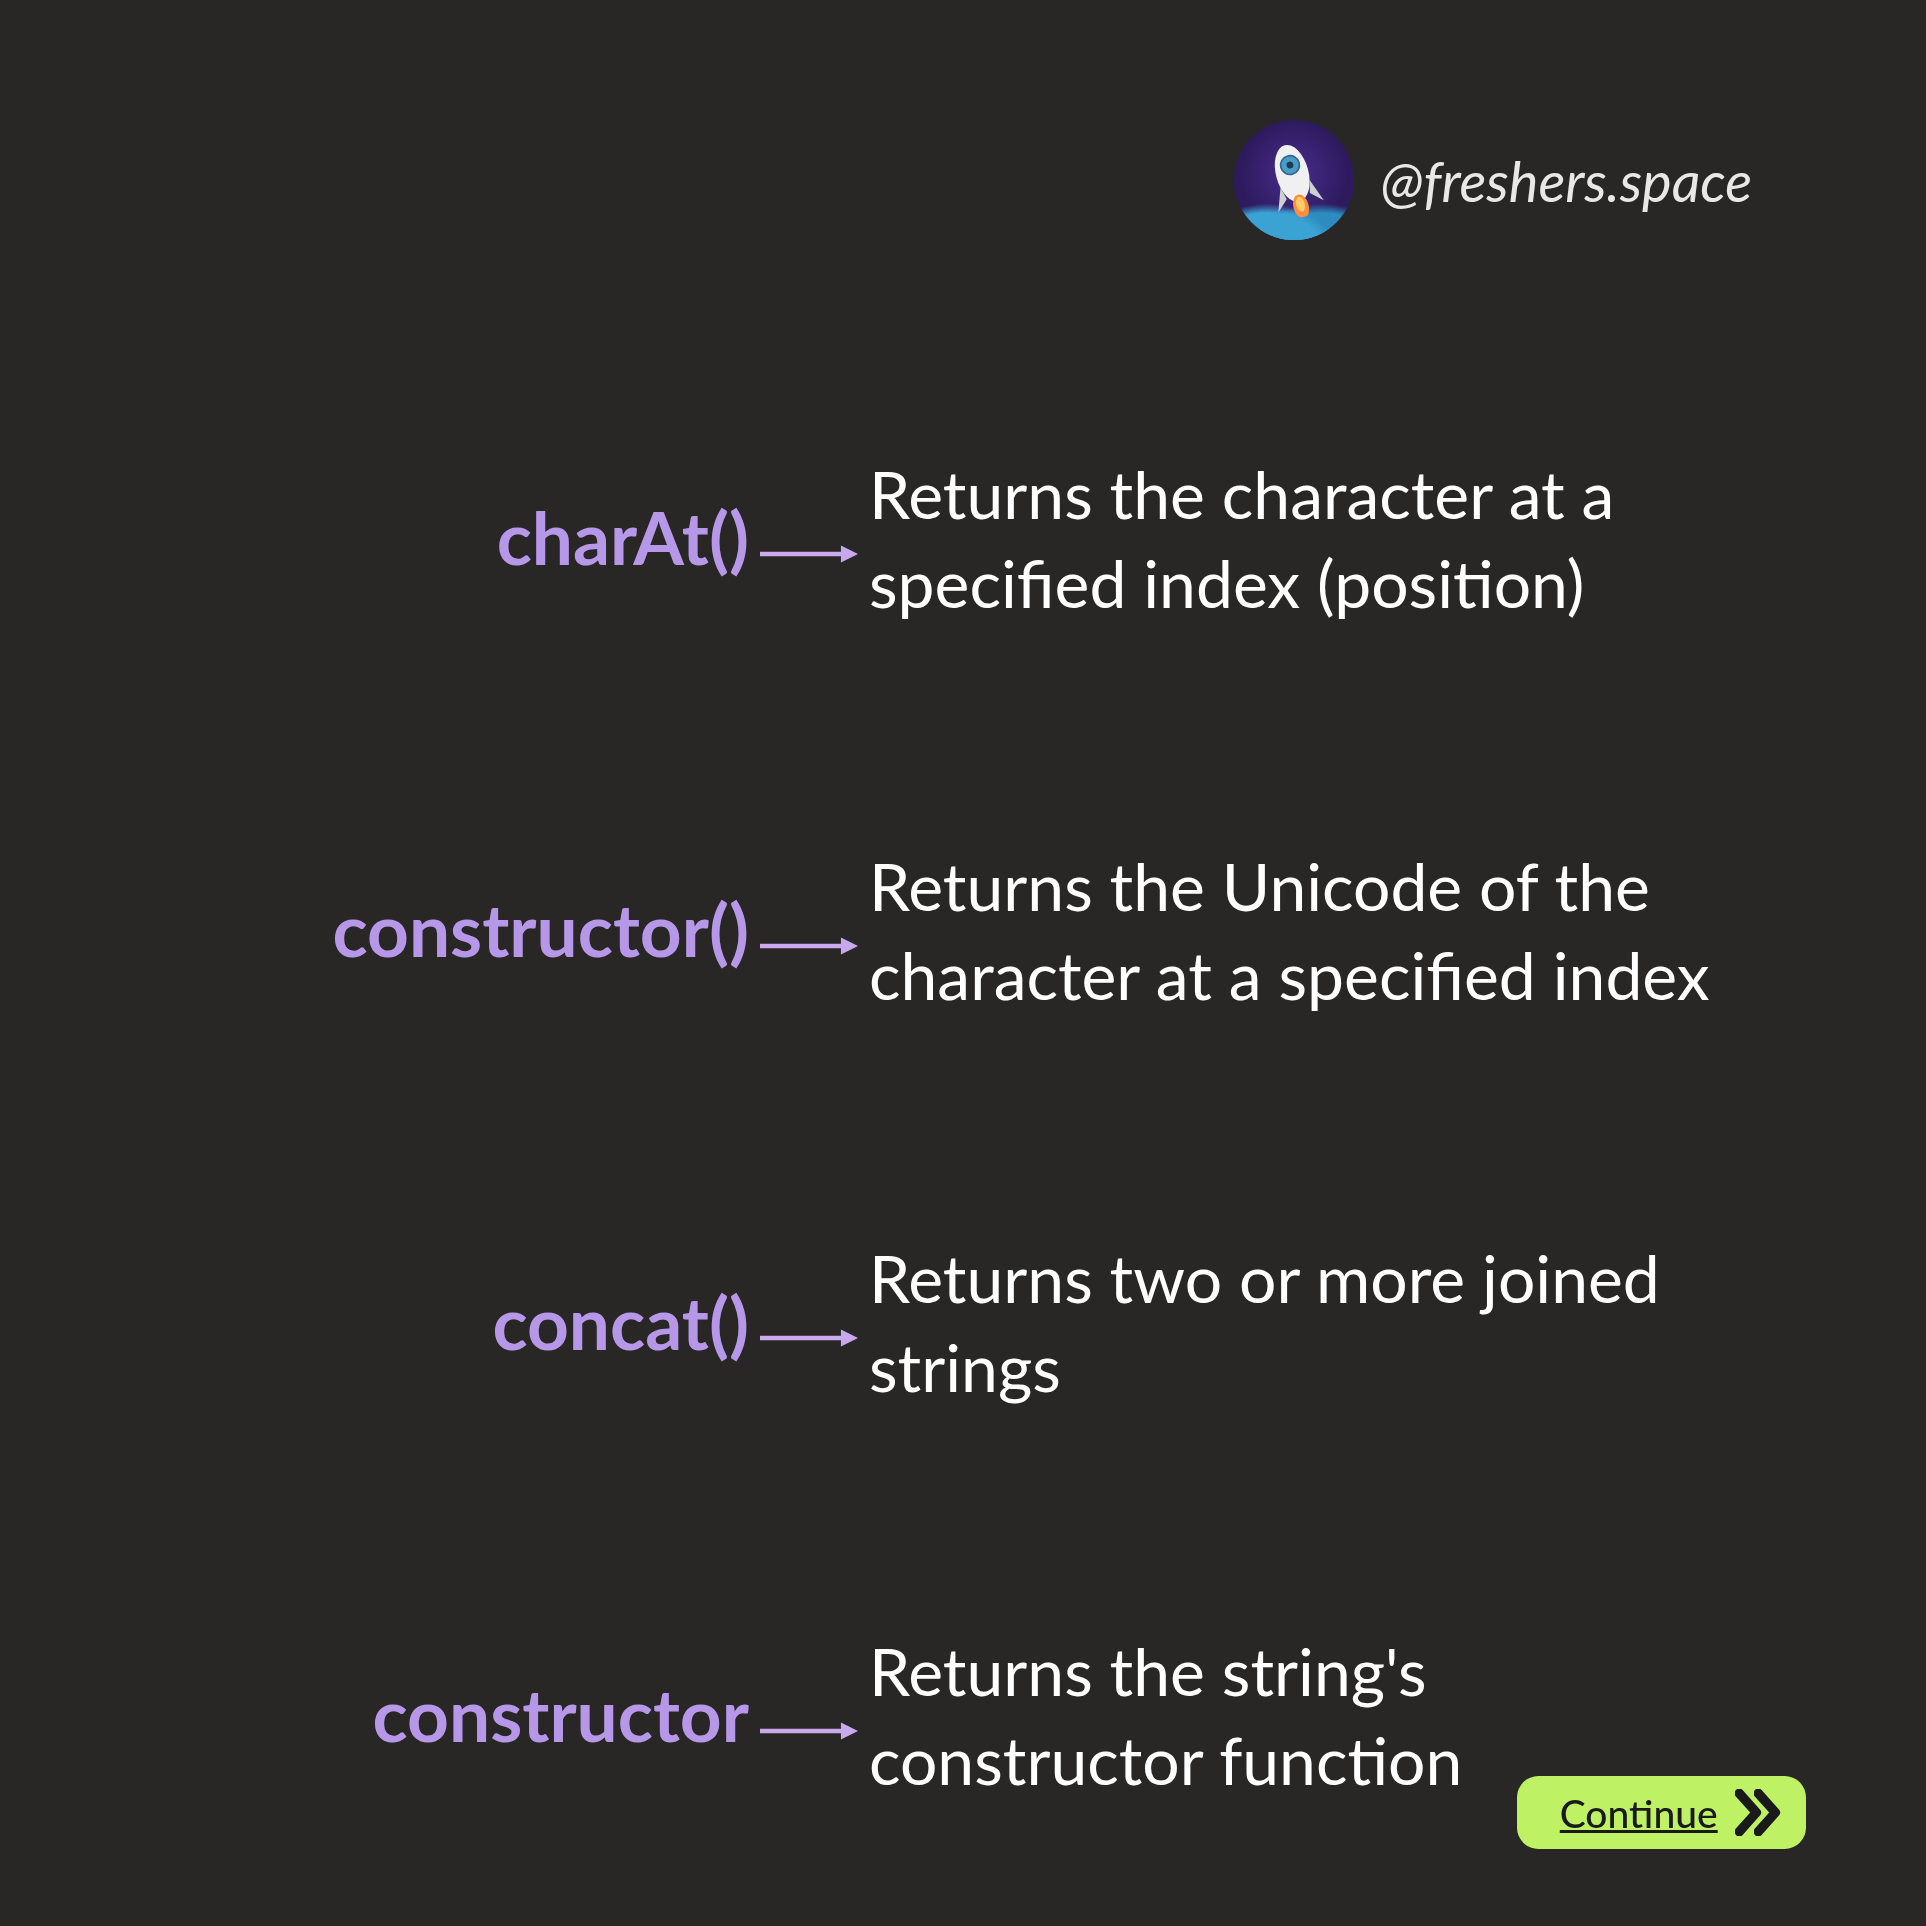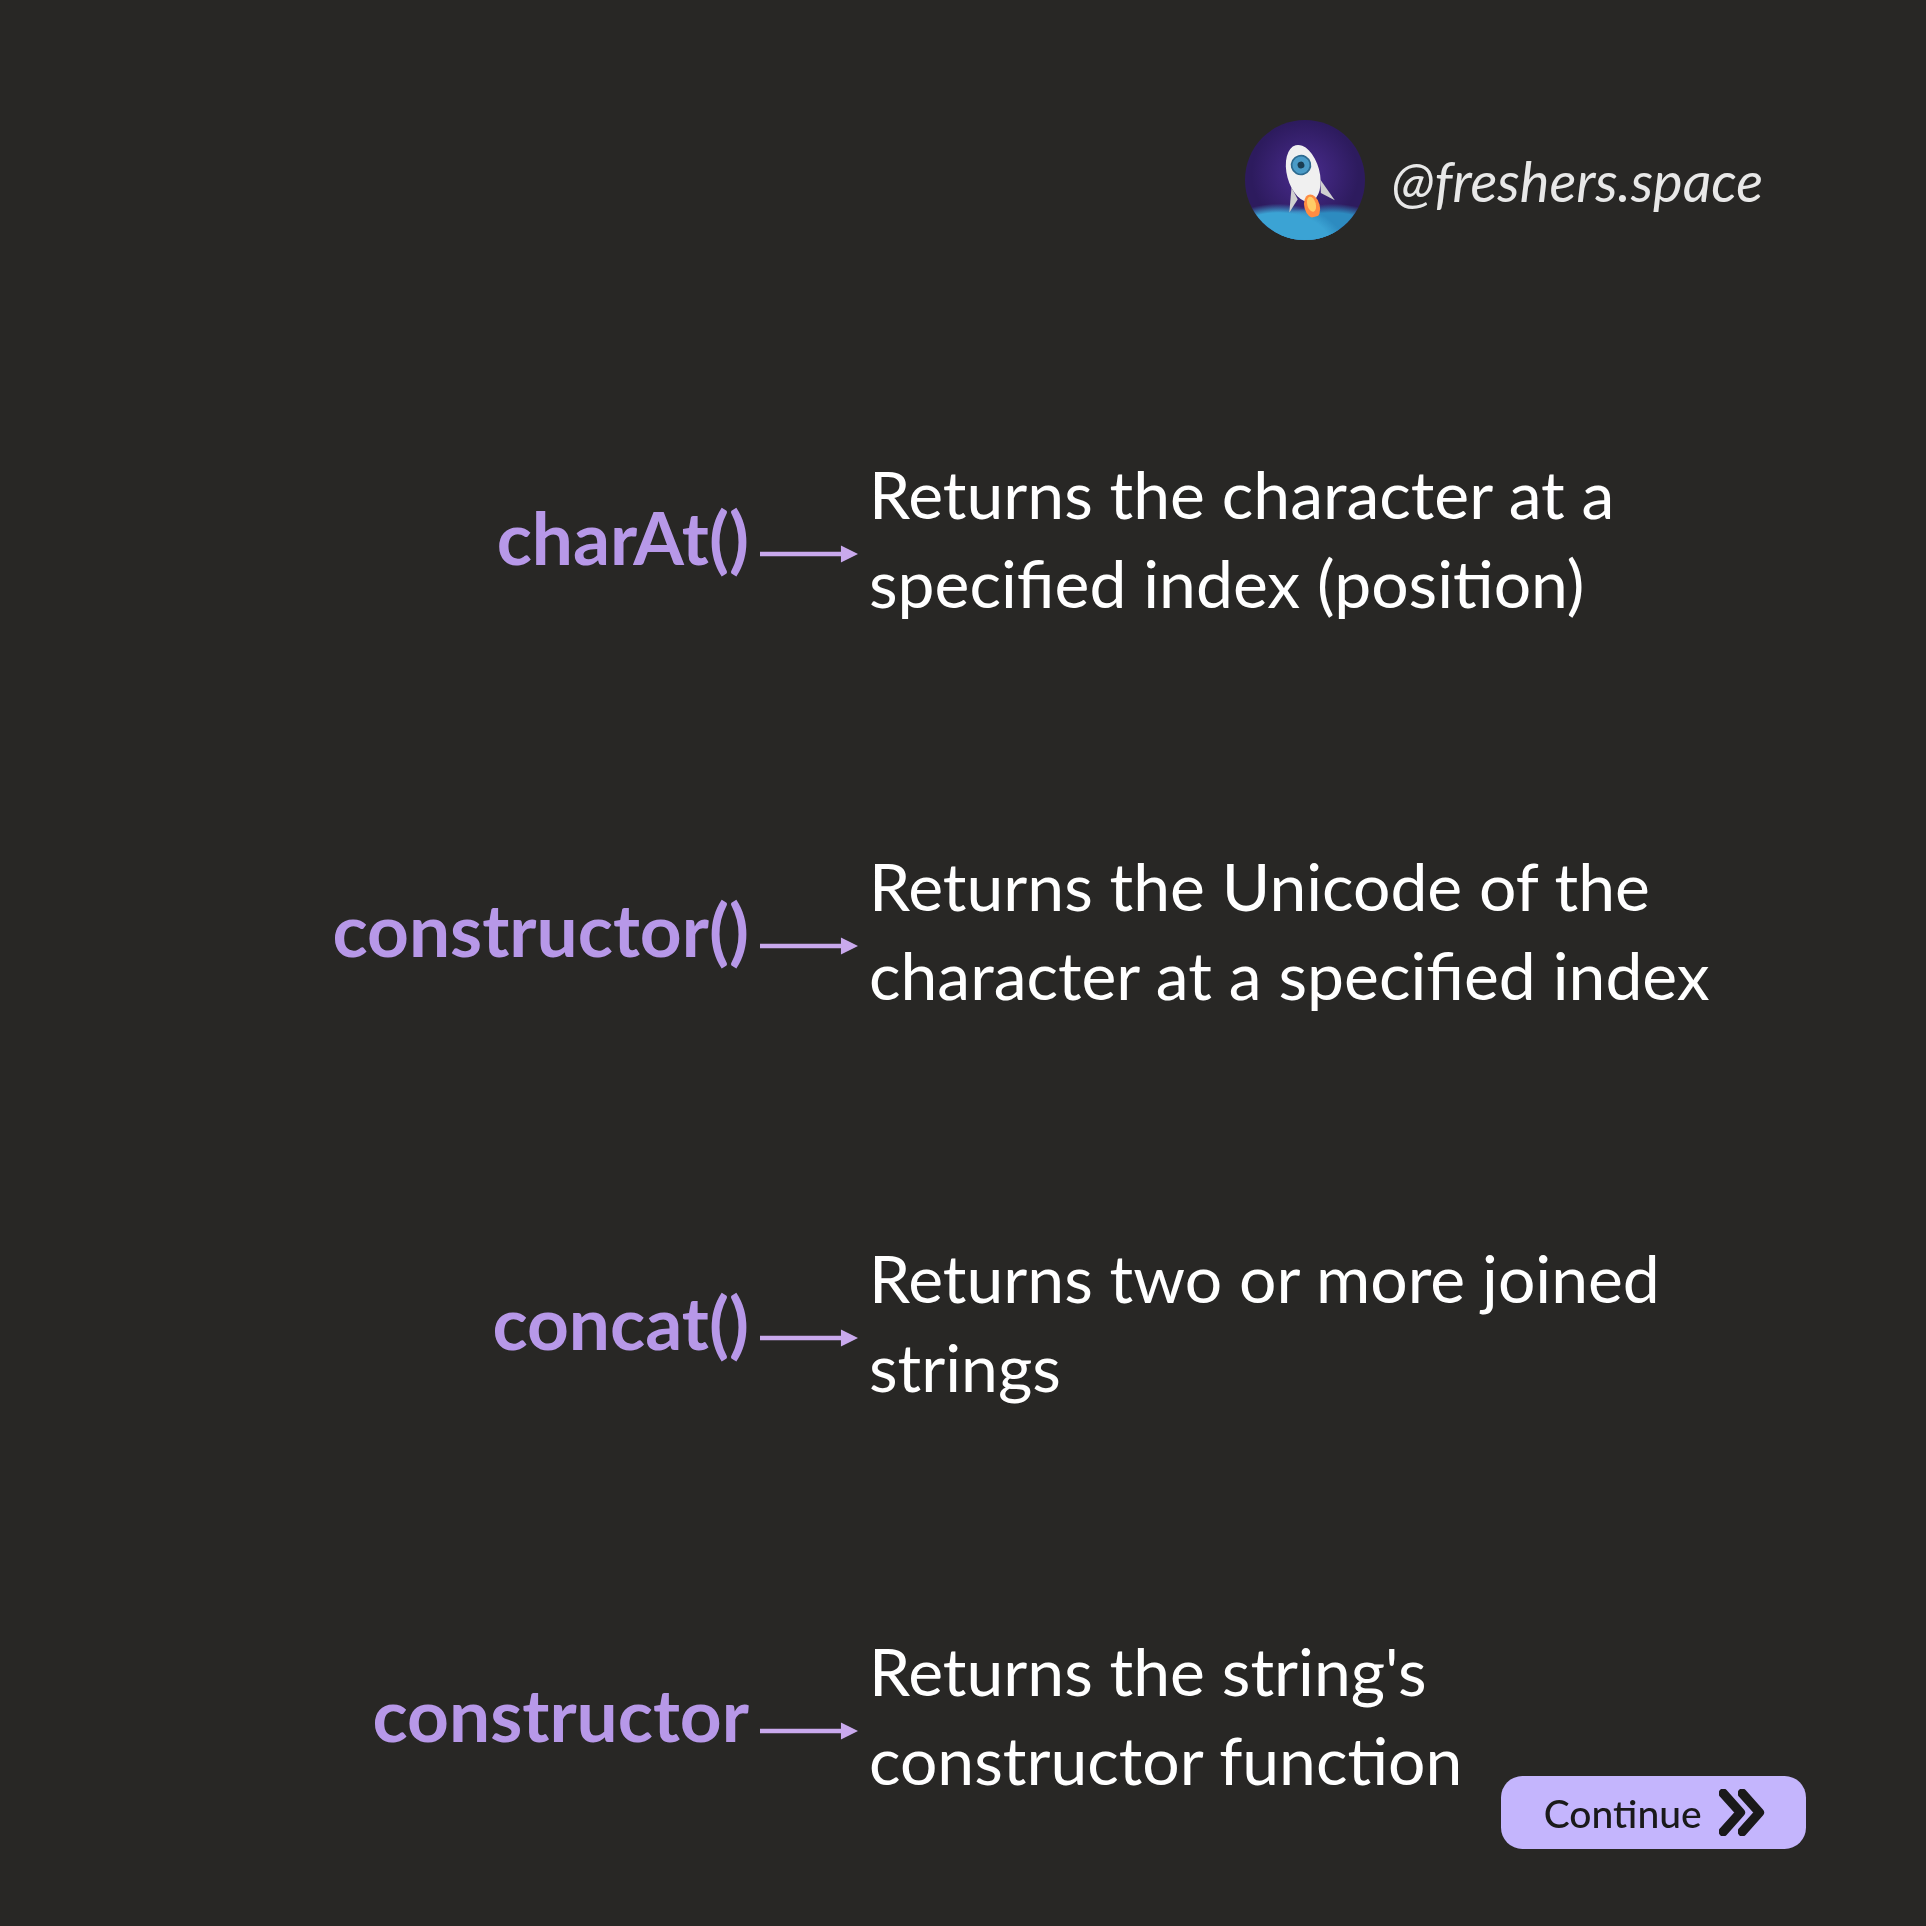--- a/index.html
+++ b/index.html
@@ -12,21 +12,21 @@
       width: 1926px;
       height: 1926px;
       background-color: #282725;
       font-family: 'Segoe UI', 'Lato', -apple-system, sans-serif;
       position: relative;
     }
     
     .header {
       position: absolute;
       top: 120px;
-      right: 163px;
+      right: 174px;
       display: flex;
       align-items: center;
       gap: 26px;
     }
     
     .logo-circle {
       width: 120px;
       height: 120px;
       border-radius: 50%;
       background: radial-gradient(circle at 50% 45%, #4a2c8f 0%, #2d1b5e 60%);
@@ -102,29 +102,30 @@
       font-size: 66px;
       font-weight: 400;
       line-height: 1.35;
       flex: 1;
     }
     
     .continue-btn {
       position: absolute;
       bottom: 77px;
       right: 120px;
-      background-color: #c4b5fd;
+      background-color: #bef264;
       color: #1a1a1a;
-      padding: 13px 38px 13px 43px;
+      padding: 13px 22px 13px 43px;
       border-radius: 21.4px;
       display: flex;
       align-items: center;
       gap: 17px;
       font-size: 39px;
       font-weight: 500;
+      text-decoration: underline;
     }
     
     .chevrons {
       display: flex;
       gap: -4.3px;
     }
     
     .chevrons svg {
       width: 30px;
       height: 47px;

